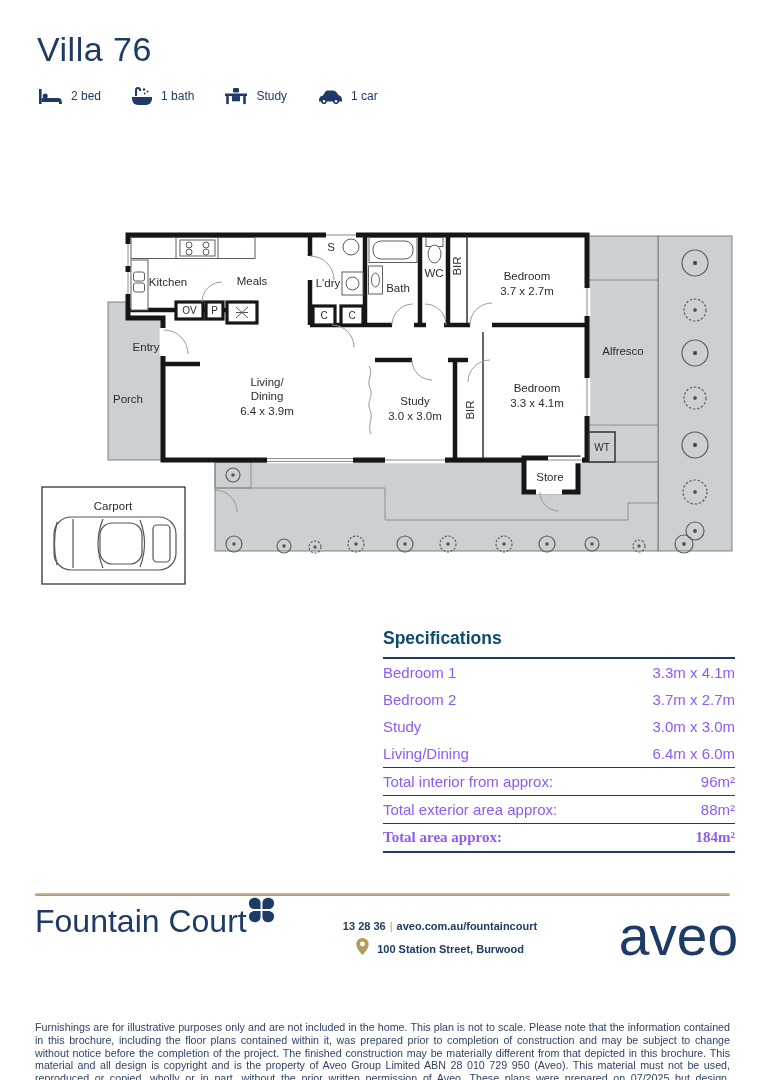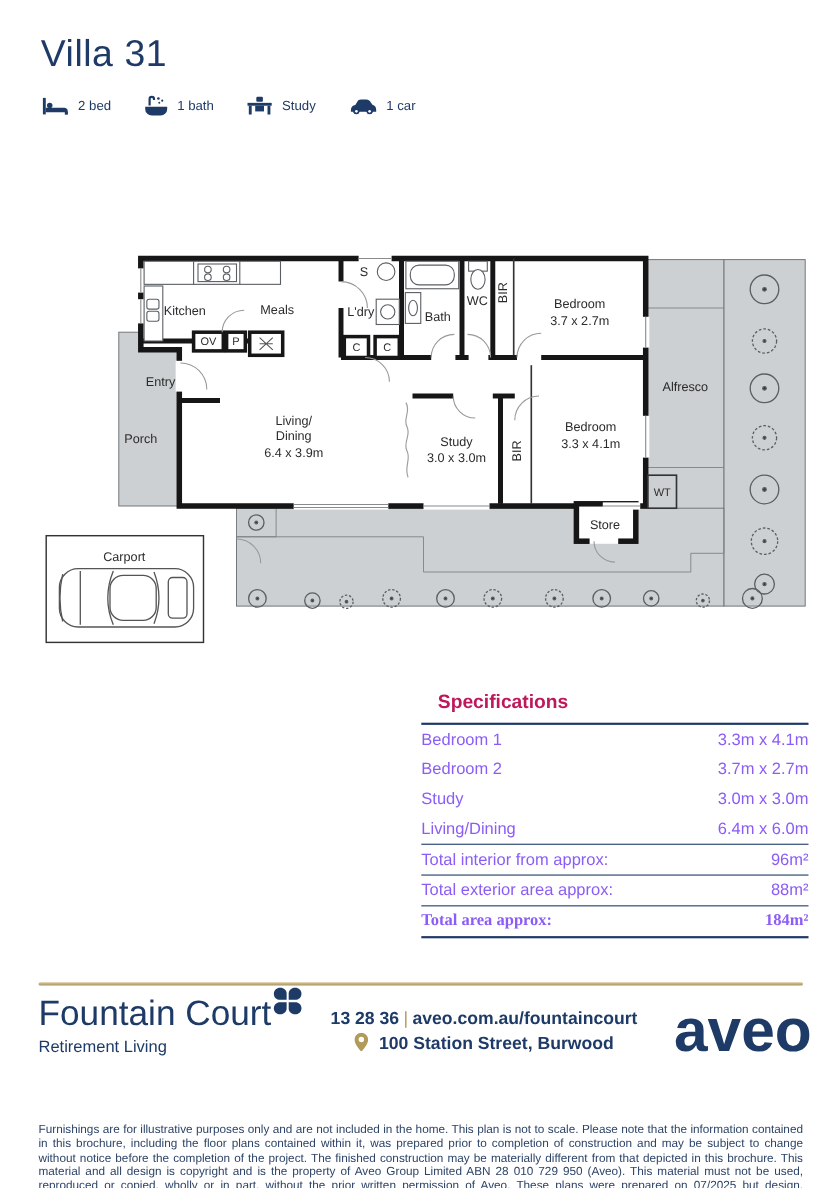--- a/index.html
+++ b/index.html
@@ -17,48 +17,48 @@
   }
   .feature{display:flex;align-items:center;gap:8px;font-size:12px;color:#1e3a66;}
   .feature svg{display:block;}
   
   .plan-wrap{position:absolute;left:0;top:220px;width:764px;height:370px;}
   .plan-wrap svg{display:block;}
   text.room{font-size:11.5px;fill:#2b2b2b;font-family:"Liberation Sans",sans-serif;}
   text.small{font-size:10px;fill:#2b2b2b;font-family:"Liberation Sans",sans-serif;}
   
   .specs{position:absolute;left:383px;top:628px;width:352px;}
-  .specs h2{margin:0 0 8px 15px;font-size:17.5px;color:#be185d;font-weight:700;}
+  .specs h2{margin:0 0 8px 0;font-size:17.5px;color:#0c4a6e;font-weight:700;}
   .rule{height:0;border-top:2px solid #1e3a66;}
   .rule.thin{border-top-width:1.4px;}
   .spec-row{display:flex;justify-content:space-between;font-size:15px;color:#8b5cf6;
     padding:5px 0;}
   .spec-row.bold{font-weight:700;font-family:Liberation Serif, serif;}
   
   .gold-line{position:absolute;left:35px;top:893px;width:695px;height:3px;
     background:linear-gradient(to bottom,#d6c99d,#a8925c);border-radius:2px;}
   .brand-block{position:absolute;left:35px;top:903px;width:270px;}
   .brand-name{font-size:32px;color:#1e3a66;letter-spacing:0;}
   .brand-tag{font-size:15px;color:#1e3a66;margin-top:3px;}
   .clover{position:absolute;left:213px;top:-6px;}
   .contact-block{position:absolute;left:295px;top:915px;width:290px;text-align:center;}
-  .contact-line{font-size:16px;font-weight:700;color:#1e3a66;line-height:23px;}
+  .contact-line{font-size:11px;font-weight:700;color:#1e3a66;line-height:23px;}
   .contact-sep{color:#b29a5b;font-weight:400;padding:0 4px;}
   .contact-line .pin{vertical-align:-2px;margin-right:5px;}
-  .aveo-logo{position:absolute;right:26px;top:906px;font-size:55px;font-weight:700;
+  .aveo-logo{position:absolute;right:26px;top:906px;font-size:55px;font-weight:400;
     color:#1e3a66;letter-spacing:0px;line-height:60px;}
   .disclaimer{
     position:absolute;left:35px;top:1010px;width:695px;font-size:10.7px;
     line-height:12.9px;color:#2d4468;text-align:justify;
   }
 </style>
 </head>
 <body>
 
-<div class="page-title">Villa 31</div>
+<div class="page-title">Villa 76</div>
 
 <div class="features">
   <div class="feature">
     <span>
       <svg width="25" height="17" viewBox="0 0 25 17" fill="#1e3a66">
         <rect x="1" y="1" width="2.6" height="15"></rect>
         <circle cx="7.2" cy="8" r="2.5"></circle>
         <path d="M3.6,10 H20.2 a3.4,3.4 0 0 1 3.4,3.4 V16 h-2.6 v-2 H3.6 z"></path>
         <rect x="21" y="13.5" width="2.6" height="2.5"></rect>
       </svg>
@@ -376,21 +376,20 @@
 <div class="brand-block">
   <span class="clover">
     <svg width="27" height="26" viewBox="0 0 20 19" fill="#1e3a66">
       <path d="M5,0.5 c2.5,0 4.3,1.7 4.3,3.9 v4.3 H5 C2.4,8.7 0.7,7 0.7,4.6 0.7,2.2 2.5,0.5 5,0.5 z"></path>
       <path d="M15,0.5 c2.5,0 4.3,1.7 4.3,4.1 0,2.4 -1.8,4.1 -4.3,4.1 h-4.3 V4.4 C10.7,2.2 12.5,0.5 15,0.5 z"></path>
       <path d="M5,18.5 c-2.5,0 -4.3,-1.7 -4.3,-4.1 0,-2.4 1.8,-4.1 4.3,-4.1 h4.3 v4.3 C9.3,16.8 7.5,18.5 5,18.5 z"></path>
       <path d="M15,18.5 c-2.5,0 -4.3,-1.7 -4.3,-3.9 v-4.3 H15 c2.6,0 4.3,1.7 4.3,4.1 0,2.4 -1.8,4.1 -4.3,4.1 z"></path>
     </svg>
   </span>
   <div class="brand-name">Fountain Court</div>
-  <div class="brand-tag">Retirement Living</div>
 </div>
 
 <div class="contact-block">
   <div class="contact-line">
     <span>13 28 36</span><span class="contact-sep">|</span><span>aveo.com.au/fountaincourt</span>
   </div>
   <div class="contact-line">
     <span class="pin">
       <svg width="13" height="17" viewBox="0 0 16 22" fill="#b29a5b">
         <path d="M8,0 C3.6,0 0,3.6 0,8 c0,6 8,14 8,14 s8,-8 8,-14 C16,3.6 12.4,0 8,0 z M8,11 a3.2,3.2 0 1 1 0,-6.4 a3.2,3.2 0 0 1 0,6.4 z"></path>

